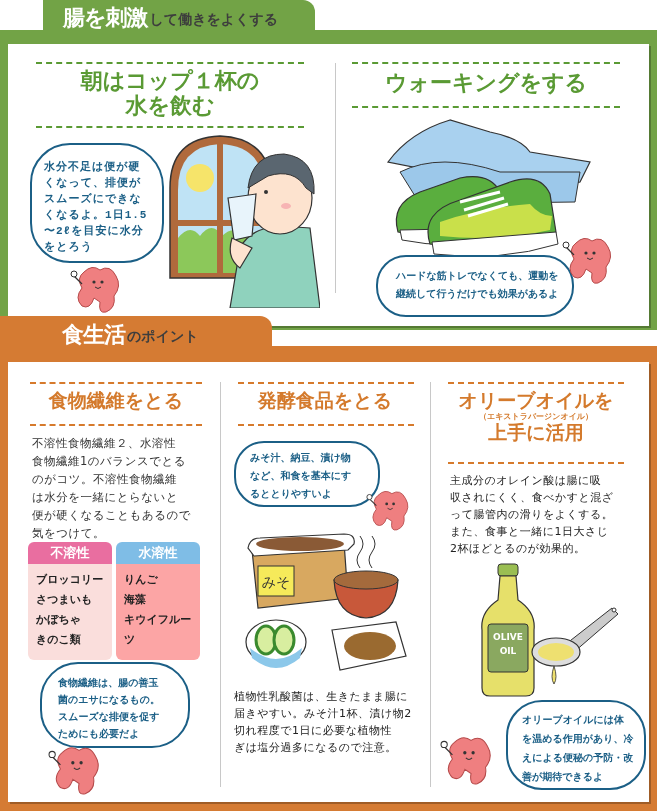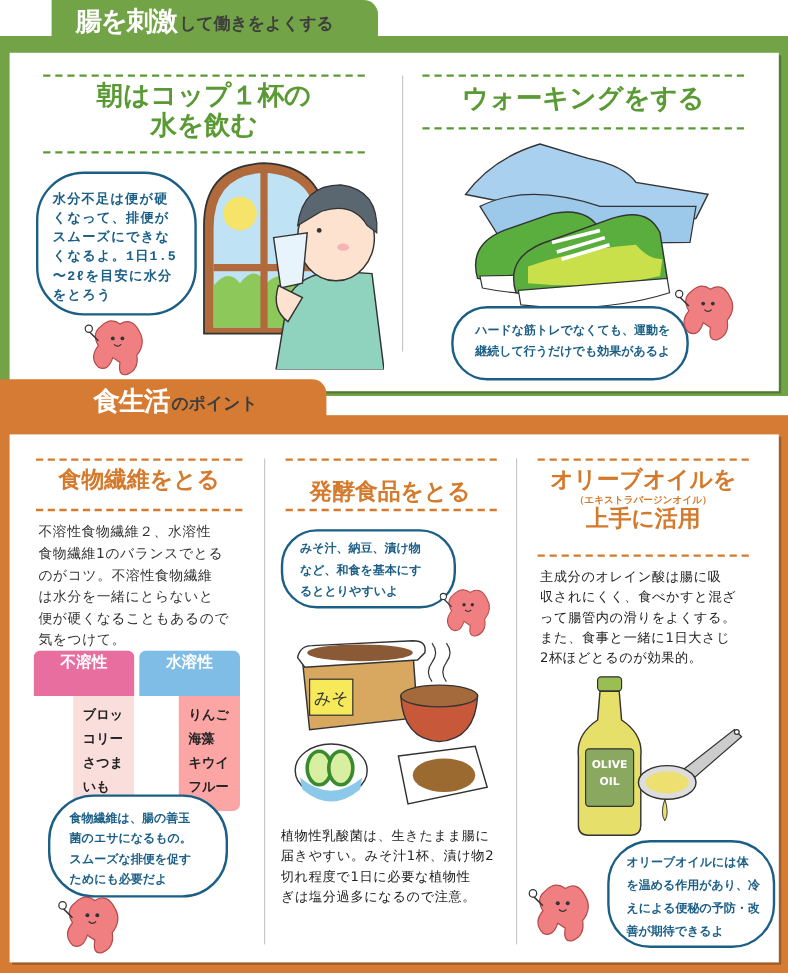--- a/index.html
+++ b/index.html
@@ -35,37 +35,37 @@
 
   .bubble {
     position: absolute; background: #fff; border: 2px solid #1b5f86;
     color: #1b5f86; font-weight: bold;
   }
 
   
   .sec2-tab {
     position: absolute; left: 0; top: 316px; width: 272px; height: 38px;
     background: #d57b33; border-radius: 0 12px 0 0;
-    display: flex; align-items: center; padding-left: 78px;
+    display: flex; align-items: center; padding-left: 62px;
   }
   .sec2-frame {
     position: absolute; left: 0; top: 346px; width: 657px; height: 465px;
     background: #d57b33;
   }
   .sec2-inner {
     position: absolute; left: 8px; top: 362px; width: 641px; height: 440px;
     background: #fff; box-shadow: 2px 2px 0 rgba(0,0,0,0.25);
   }
 
   .body-text { position: absolute; color: #333; font-size: 12px; line-height: 18px; letter-spacing: 0.5px; }
 
   .fiber-table { position: absolute; left: 28px; top: 542px; width: 172px; display: flex; gap: 4px; }
   .fiber-col { flex: 1; border-radius: 6px; overflow: hidden; }
-  .fiber-head { height: 38px; color: #fff; font-weight: bold; font-size: 13px; text-align: center; line-height: 22px; }
-  .fiber-body { padding: 6px 8px; height: 96px; font-size: 11px; font-weight: bold; color: #222; line-height: 20px; margin-left: 33px; }
+  .fiber-head { height: 22px; color: #fff; font-weight: bold; font-size: 13px; text-align: center; line-height: 22px; }
+  .fiber-body { padding: 6px 8px; height: 96px; font-size: 11px; font-weight: bold; color: #222; line-height: 20px; }
   .col-insol .fiber-head { background: #e96ea0; }
   .col-insol .fiber-body { background: #fadedc; }
   .col-sol .fiber-head { background: #7fbde6; }
   .col-sol .fiber-body { background: #fca5a5; }
 
   .ill { position: absolute; }
 </style>
 </head>
 <body>
 
@@ -203,21 +203,21 @@
 <svg class="ill" style="left:48px; top:740px;" width="60" height="60" viewBox="0 0 58 54">
   <path d="M14 10 Q22 2 30 8 Q40 2 46 14 Q52 24 44 34 Q46 46 36 50 Q28 52 30 40 L24 36 Q20 48 12 44 Q4 36 12 26 Q6 16 14 10 Z" fill="#ef7f80" stroke="#b54a4a" stroke-width="1"></path>
   <circle cx="24" cy="20" r="1.6" fill="#333"></circle>
     <circle cx="32" cy="20" r="1.6" fill="#333"></circle>
   <path d="M25 25 Q28 28 31 25" stroke="#333" fill="none" stroke-width="1"></path>
   <path d="M12 22 L4 14" stroke="#333" stroke-width="1.2"></path>
     <circle cx="4" cy="12" r="3" fill="#fff" stroke="#333"></circle>
 </svg>
 
 <div class="dash o" style="left:238px; top:382px; width:176px;"></div>
-<div class="title-orange" style="left:232px; top:400px; width:186px; font-size:19px;">発酵食品をとる</div>
+<div class="title-orange" style="left:232px; top:390px; width:186px; font-size:19px;">発酵食品をとる</div>
 <div class="dash o" style="left:238px; top:424px; width:176px;"></div>
 
 <div class="bubble" style="left:234px; top:441px; width:146px; height:66px; border-radius:30px; font-size:10px; line-height:18px; padding:6px 0 0 14px;">
   <div>みそ汁、納豆、漬け物</div>
   <div>など、和食を基本にす</div>
   <div>るととりやすいよ</div>
 </div>
 <svg class="ill" style="left:366px; top:486px;" width="50" height="48" viewBox="0 0 58 54">
   <path d="M14 10 Q22 2 30 8 Q40 2 46 14 Q52 24 44 34 Q46 46 36 50 Q28 52 30 40 L24 36 Q20 48 12 44 Q4 36 12 26 Q6 16 14 10 Z" fill="#ef7f80" stroke="#b54a4a" stroke-width="1"></path>
   <circle cx="24" cy="20" r="1.6" fill="#333"></circle>

